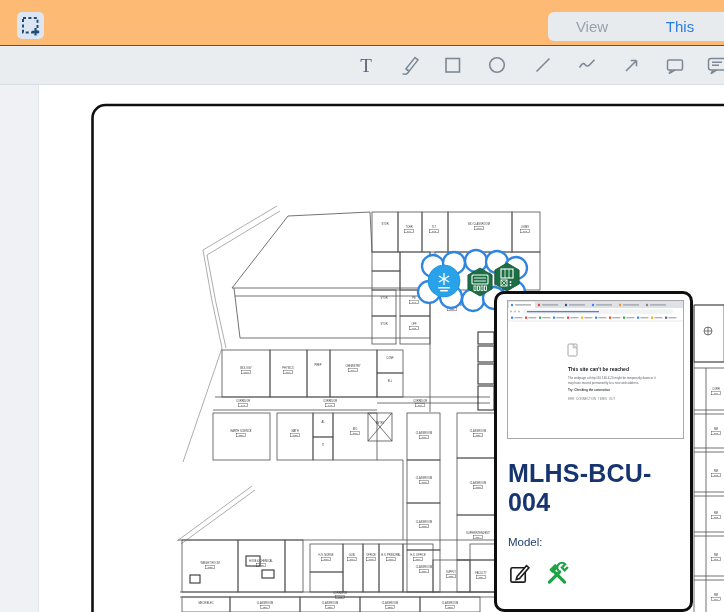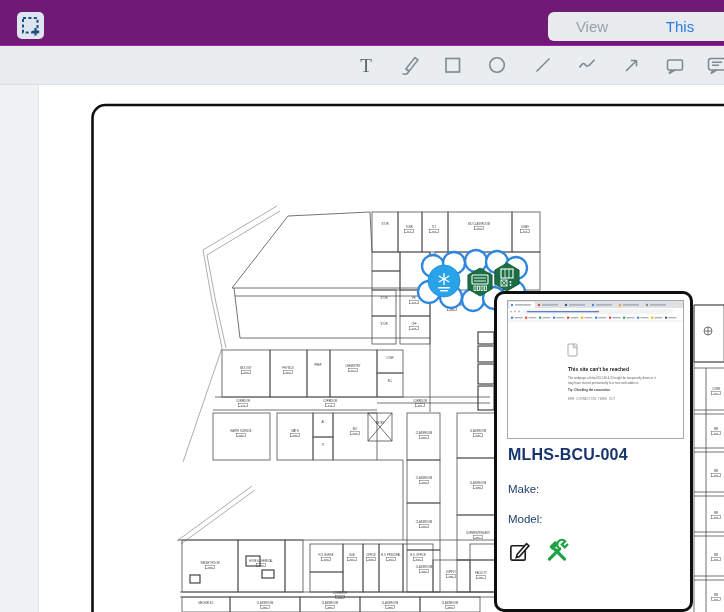--- a/index.html
+++ b/index.html
@@ -1,37 +1,37 @@
 <!DOCTYPE html>
 <html><head>
 <meta charset="utf-8">
 <style>
   html,body{margin:0;padding:0}
   body{
     width:724px;height:612px;overflow:hidden;position:relative;
     font-family:"Liberation Sans",sans-serif;background:#fff;
   }
   
-  .header{position:absolute;top:0;left:0;width:724px;height:45px;background:#701a75;border-bottom:1px solid #a21caf;z-index:10}
+  .header{position:absolute;top:0;left:0;width:724px;height:45px;background:#fdba74;border-bottom:1px solid #a21caf;z-index:10}
   .select-btn{position:absolute;left:17px;top:12px;width:27px;height:27px;background:#dde6f0;border-radius:5px;display:flex;align-items:center;justify-content:center;cursor:pointer}
   .seg{position:absolute;left:548px;top:12px;width:200px;height:29px;background:#e7ebee;border-radius:6px;display:flex;align-items:center}
   .seg .opt{width:88px;text-align:center;font-size:15px;cursor:pointer}
   .seg .opt.view{color:#98a1ab}
   .seg .opt.edit{color:#2b7de1}
   
   .toolbar{position:absolute;top:46px;left:0;width:724px;height:38px;background:#e9edf0;border-bottom:1px solid #d9dee2;z-index:10}
   .tool{position:absolute;top:7px;width:24px;height:24px;cursor:pointer}
   
   .canvas{position:absolute;top:85px;left:0;width:724px;height:527px;background:#fff}
   .gutter{position:absolute;left:0;top:0;width:38px;height:527px;background:#eff1f4;border-right:1px solid #e2e5e9}
   #plan{position:absolute;left:0;top:0}
   
   .card{position:absolute;left:494px;top:206px;width:199px;height:321px;background:#fff;border:3px solid #0e0e0e;border-radius:10px;box-sizing:border-box;padding:6px 10px 0 10px;z-index:20}
   .thumb{width:177px;height:139px;border:1px solid #a8a8a8;box-sizing:border-box;overflow:hidden;background:#fff}
-  .card h1{font-size:16px;font-weight:bold;color:#16356f;margin:7px 0 0 1px;letter-spacing:.2px}
+  .card h1{font-size:25px;font-weight:bold;color:#16356f;margin:20px 0 0 1px;letter-spacing:.2px}
   .field{font-size:11.5px;color:#21406e;margin-top:18.5px;margin-left:1px}
   .icons{margin-top:13px;display:flex;gap:13px;align-items:center;margin-left:1px}
   .icons svg{cursor:pointer}
 </style>
 </head>
 <body>
 
 <div class="header">
   <div class="select-btn">
     <svg width="24" height="24" viewBox="0 0 24 24">
@@ -437,21 +437,20 @@
           <rect x="60" y="43" width="9" height="12" rx="1" fill="#fff" stroke="#9aa0a6" stroke-width="0.9"></rect>
           <path d="M65,43 l4,4 h-4 z" fill="#dadce0" stroke="#9aa0a6" stroke-width="0.5"></path>
           <text x="60" y="70" font-size="5" font-weight="bold" fill="#202124" font-family="Liberation Sans, sans-serif">This site can't be reached</text>
           <text x="60" y="78" font-size="3" fill="#5f6368" font-family="Liberation Sans, sans-serif">The webpage at http://10.140.4.20 might be temporarily down or it</text>
           <text x="60" y="82.5" font-size="3" fill="#5f6368" font-family="Liberation Sans, sans-serif">may have moved permanently to a new web address.</text>
           <text x="60" y="89.5" font-size="3" font-weight="bold" fill="#3c4043" font-family="Liberation Sans, sans-serif">Try: Checking the connection</text>
           <text x="60" y="99" font-size="3" fill="#80868b" font-family="Liberation Sans, sans-serif">ERR_CONNECTION_TIMED_OUT</text>
         </svg>
     </div>
     <h1>MLHS-BCU-004</h1>
-    <div class="field">Make:</div>
     <div class="field">Model:</div>
     <div class="icons">
       <svg width="23" height="23" viewBox="0 0 24 24" fill="none" stroke="#1c1c1c" stroke-width="1.7">
         <rect x="3" y="6" width="15" height="15" rx="1.5"></rect>
         <path d="M9.5,15.2 L19.3,3.8 L21.8,6 L12,17.3 L8.6,18.3 Z" fill="#fff"></path>
       </svg>
       <svg width="26" height="26" viewBox="0 0 24 24" fill="none" stroke="#1da344">
         <path d="M5,19.5 L14.5,10" stroke-width="3" stroke-linecap="round"></path>
         <path d="M13.5,9 a4.2,4.2 0 1 1 6,-6 l-3,3 l2.6,2.6 l3,-3" stroke-width="2.1"></path>
         <path d="M19,19.5 L10,10.5" stroke-width="3" stroke-linecap="round"></path>

